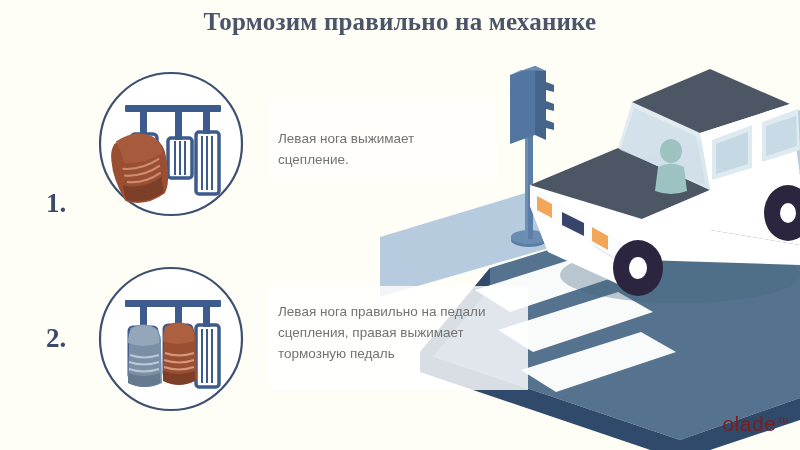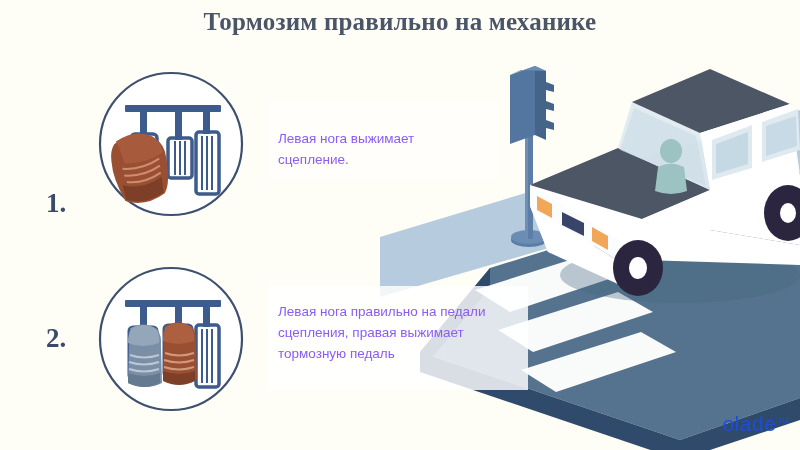--- a/index.html
+++ b/index.html
@@ -59,21 +59,21 @@
     color: #3b4a66;
   }
   .circle-wrap {
     position: absolute;
   }
   .step-text {
     position: absolute;
     font-family: "Liberation Sans", sans-serif;
     font-size: 13.5px;
     line-height: 21px;
-    color: #8b5cf6;
+    color: #737373;
     white-space: pre-line;
   }
 
   #step1 { left: 0; top: 60px; }
   #step1 .step-num  { left: 46px; top: 128px; }
   #step1 .circle-wrap { left: 95px; top: 8px; }
   #step1 .step-text { left: 278px; top: 68px; width: 215px; }
 
   #step2 { left: 0; top: 255px; }
   #step2 .step-num  { left: 46px; top: 68px; }
@@ -81,21 +81,21 @@
   #step2 .step-text { left: 278px; top: 46px; width: 250px; }
 
   
   #watermark {
     position: absolute;
     right: 12px;
     bottom: 14px;
     z-index: 45;
     font-family: "Liberation Sans", sans-serif;
     font-size: 21px;
-    color: #1d4ed8;
+    color: #7f1d1d;
     letter-spacing: 0.5px;
     user-select: none;
   }
   #watermark .tld {
     font-size: 10px;
     vertical-align: super;
     letter-spacing: 0;
   }
 
   

